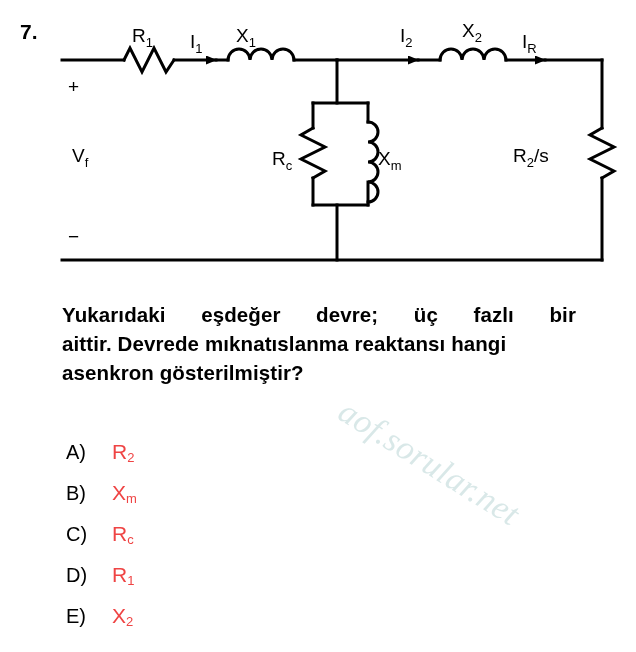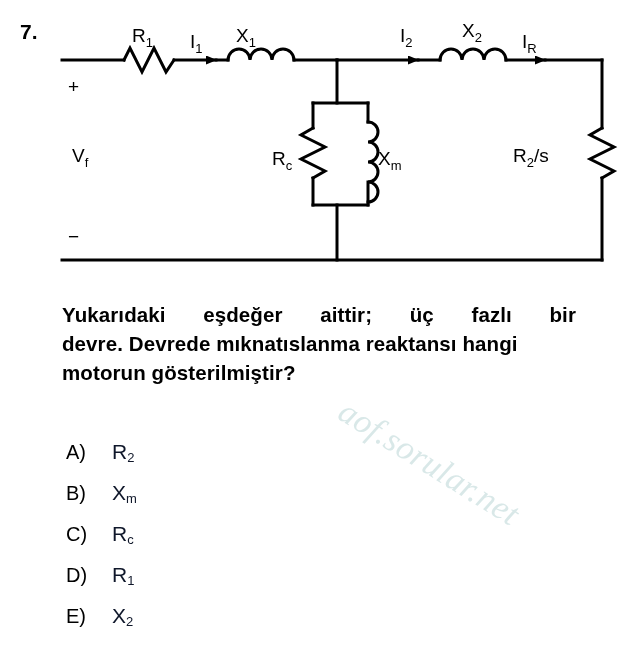--- a/index.html
+++ b/index.html
@@ -88,21 +88,21 @@
     align-items: baseline;
     height: 41px;
   }
   .option-letter {
     width: 46px;
     font-size: 20px;
     color: #000000;
   }
   .option-value {
     font-size: 21px;
-    color: #0f172a;
+    color: #ef4444;
   }
   .option-value sub {
     font-size: 13px;
     vertical-align: -0.25em;
   }
 
   
   #watermark-diagonal {
     position: absolute;
     left: 352px;
@@ -195,23 +195,23 @@
 
     <text class="ckt-sign" x="68" y="93">+</text>
 
     <text class="ckt-label" x="72" y="162">V<tspan class="ckt-sub" dy="5">f</tspan></text>
 
     <text class="ckt-sign" x="68" y="243">−</text>
   </svg>
 </div>
 
 <div id="question-text">
-  <span class="qline justified">Yukarıdaki eşdeğer aittir; üç fazlı bir</span>
-  <span class="qline last">devre. Devrede mıknatıslanma reaktansı hangi</span>
-  <span class="qline last">motorun gösterilmiştir?</span>
+  <span class="qline justified">Yukarıdaki eşdeğer devre; üç fazlı bir</span>
+  <span class="qline last">aittir. Devrede mıknatıslanma reaktansı hangi</span>
+  <span class="qline last">asenkron gösterilmiştir?</span>
 </div>
 
 <div id="options-list">
 
   <div class="option-row">
     <span class="option-letter">A)</span>
     <span class="option-value"><span>R</span><sub>2</sub></span>
   </div>
 
   <div class="option-row">

